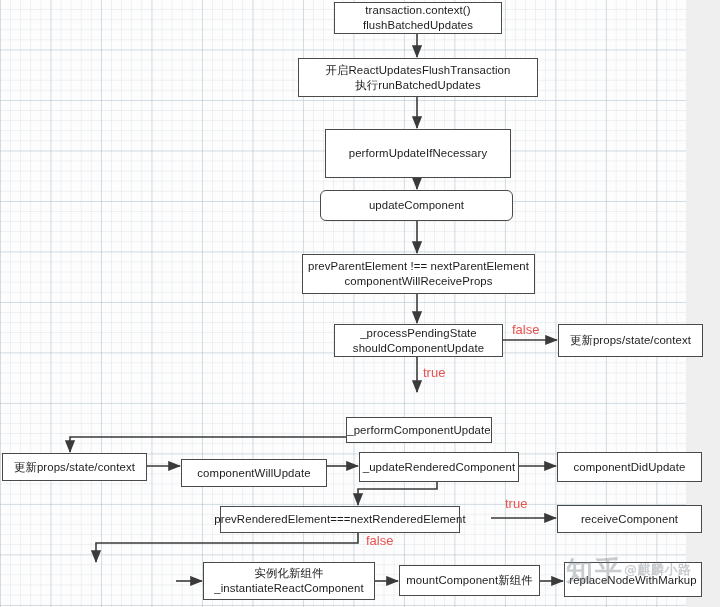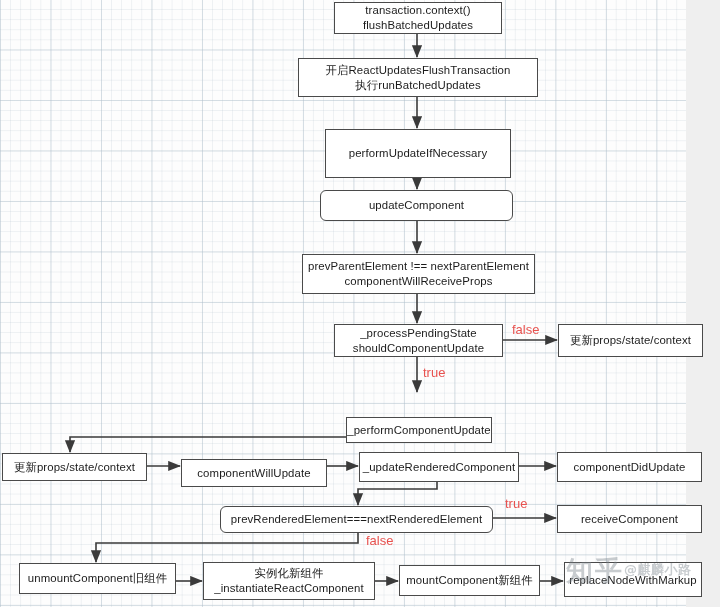--- a/index.html
+++ b/index.html
@@ -177,31 +177,28 @@
   </div>
 
   <div class="node" style="left:359px;top:452px;width:160px;height:30px;">
     <span class="ln">_updateRenderedComponent</span>
   </div>
 
   <div class="node" style="left:557px;top:452px;width:145px;height:30px;">
     <span class="ln">componentDidUpdate</span>
   </div>
 
-  <div class="node" style="left:220px;top:506px;width:273px;height:27px;border-radius:6px;">
+  <div class="node" style="left:220px;top:506px;width:240px;height:27px;">
     <span class="ln">prevRenderedElement===nextRenderedElement</span>
   </div>
 
   <div class="node" style="left:557px;top:505px;width:145px;height:28px;">
     <span class="ln">receiveComponent</span>
   </div>
 
-  <div class="node" style="left:19px;top:563px;width:157px;height:31px;">
-    <span class="ln">unmountComponent旧组件</span>
-  </div>
 
   <div class="node" style="left:203px;top:562px;width:172px;height:38px;">
     <span class="ln">实例化新组件</span>
     <span class="ln">_instantiateReactComponent</span>
   </div>
 
   <div class="node" style="left:399px;top:565px;width:141px;height:31px;">
     <span class="ln">mountComponent新组件</span>
   </div>
 

